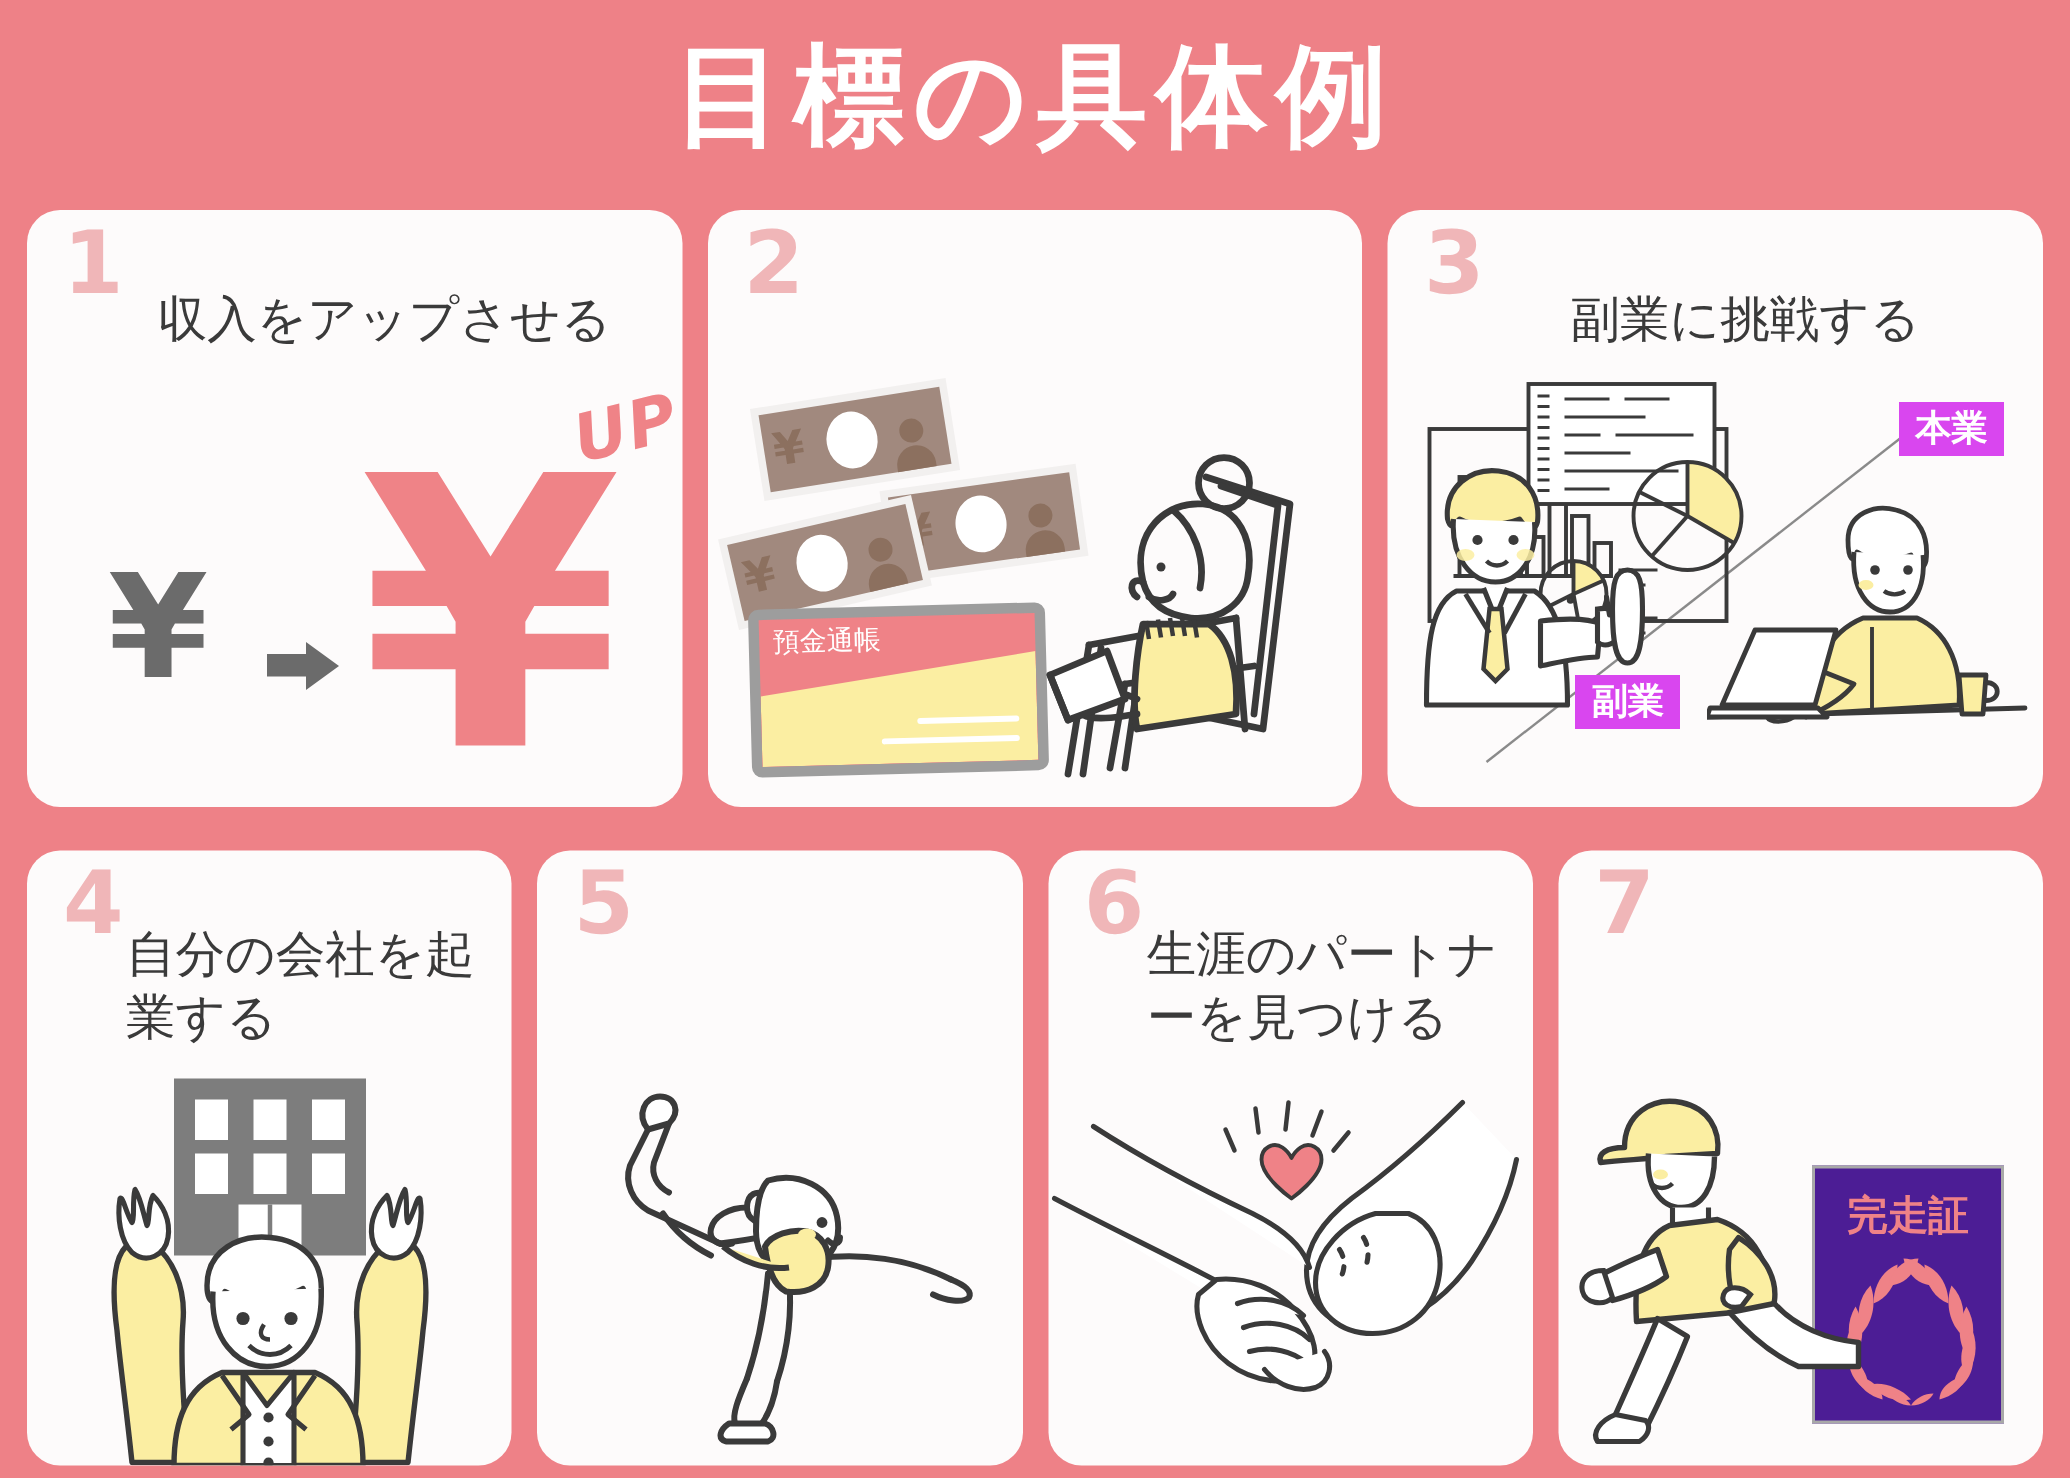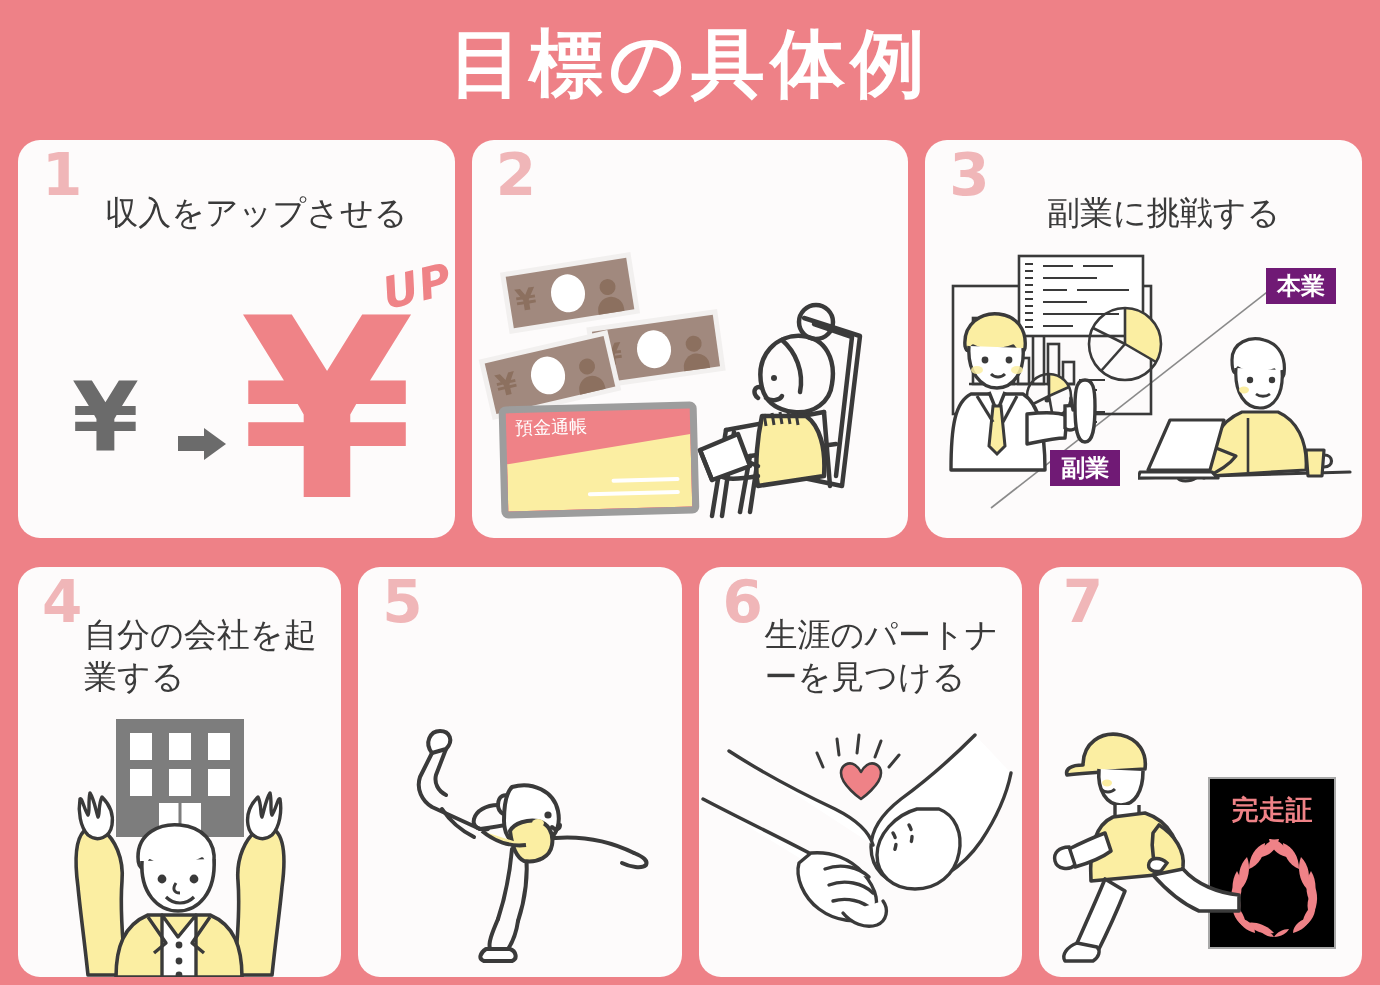--- a/index.html
+++ b/index.html
@@ -84,21 +84,20 @@
     padding: 0 14px;
     box-sizing: border-box;
     margin-left: 40px;
   }
   .card-title.left {
     text-align: left;
     left: 26px;
     right: 16px;
     padding: 0;
     top: 48px;
-    font-family: Liberation Serif, serif;
   }
 
   .art {
     position: absolute;
     left: 0; right: 0; bottom: 0; top: 0;
   }
 
   
   .yen-small {
     position: absolute;
@@ -242,21 +241,21 @@
     right: 12px;
     height: 4px;
     background: #ffffff;
     border-radius: 2px;
     z-index: 2;
   }
   .pl1 { width: 68px; bottom: 26px; }
   .pl2 { width: 92px; bottom: 13px; }
   .tag {
     position: absolute;
-    background: #701a75;
+    background: #d946ef;
     color: #ffffff;
     font-size: 24px;
     font-weight: bold;
     padding: 5px 11px;
     line-height: 1.1;
   }
   .tag-main { right: 26px; top: 128px; }
   .tag-side { left: 125px; bottom: 52px; }
 
   
@@ -287,21 +286,21 @@
     width: 3px;
     background: #7d7d7d;
     transform: translateX(-50%);
   }
 
   
   .certificate {
     position: absolute;
     right: 26px; bottom: 28px;
     width: 128px; height: 172px;
-    background: #000000;
+    background: #4c1d95;
     border: 2px solid #a8a8a8;
     box-sizing: border-box;
   }
   .cert-title {
     position: absolute;
     top: 18px; left: 0; right: 0;
     text-align: center;
     color: #ef8287;
     font-size: 27px;
     font-weight: bold;

